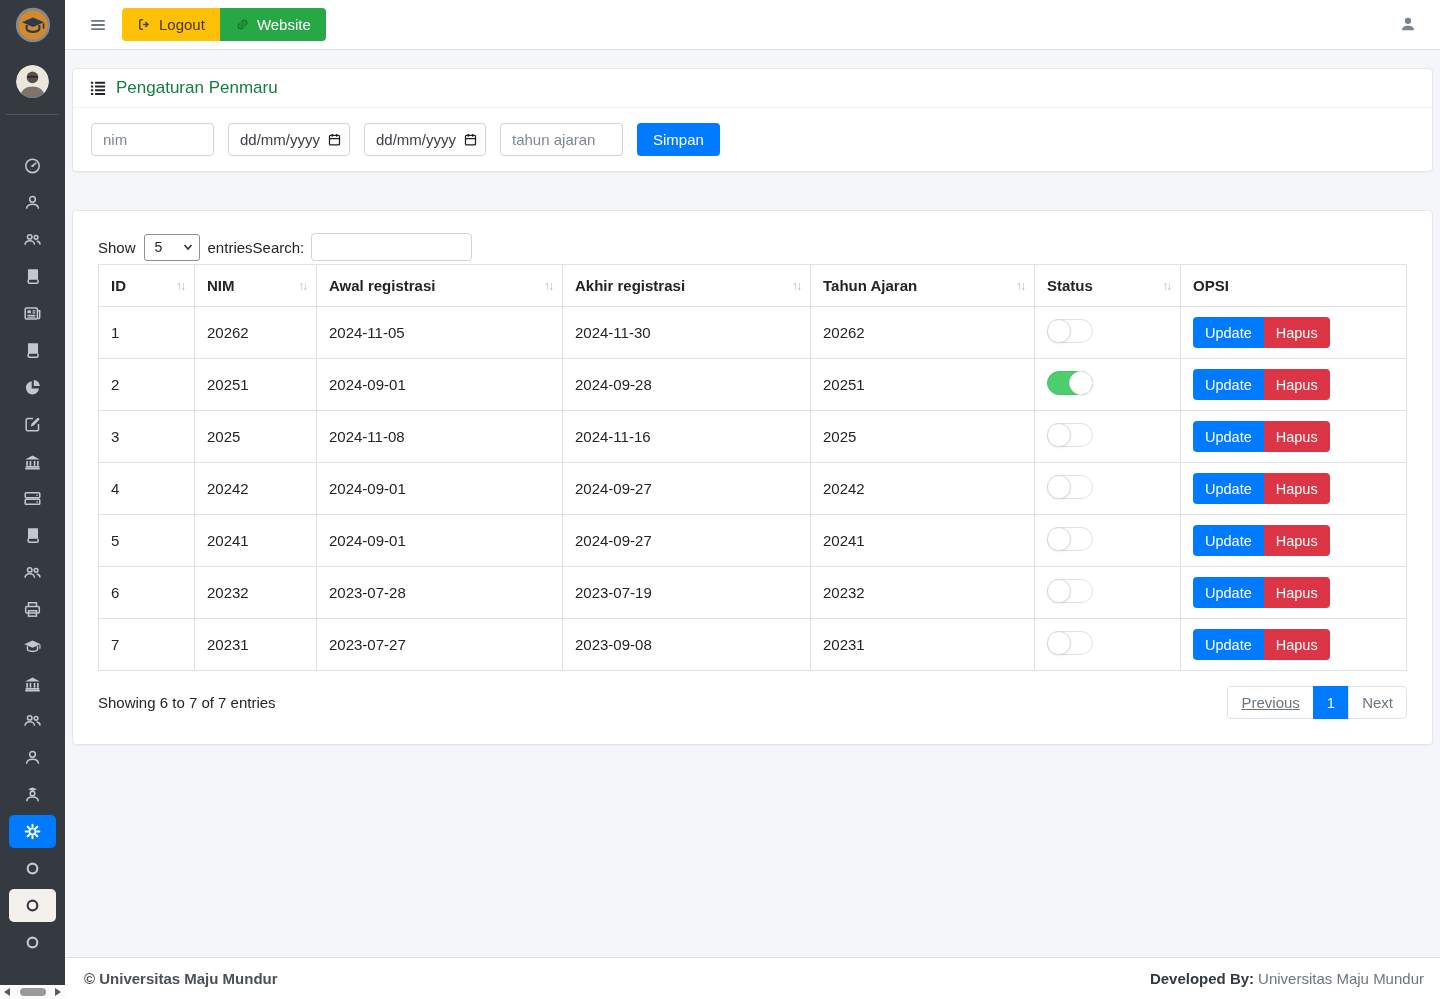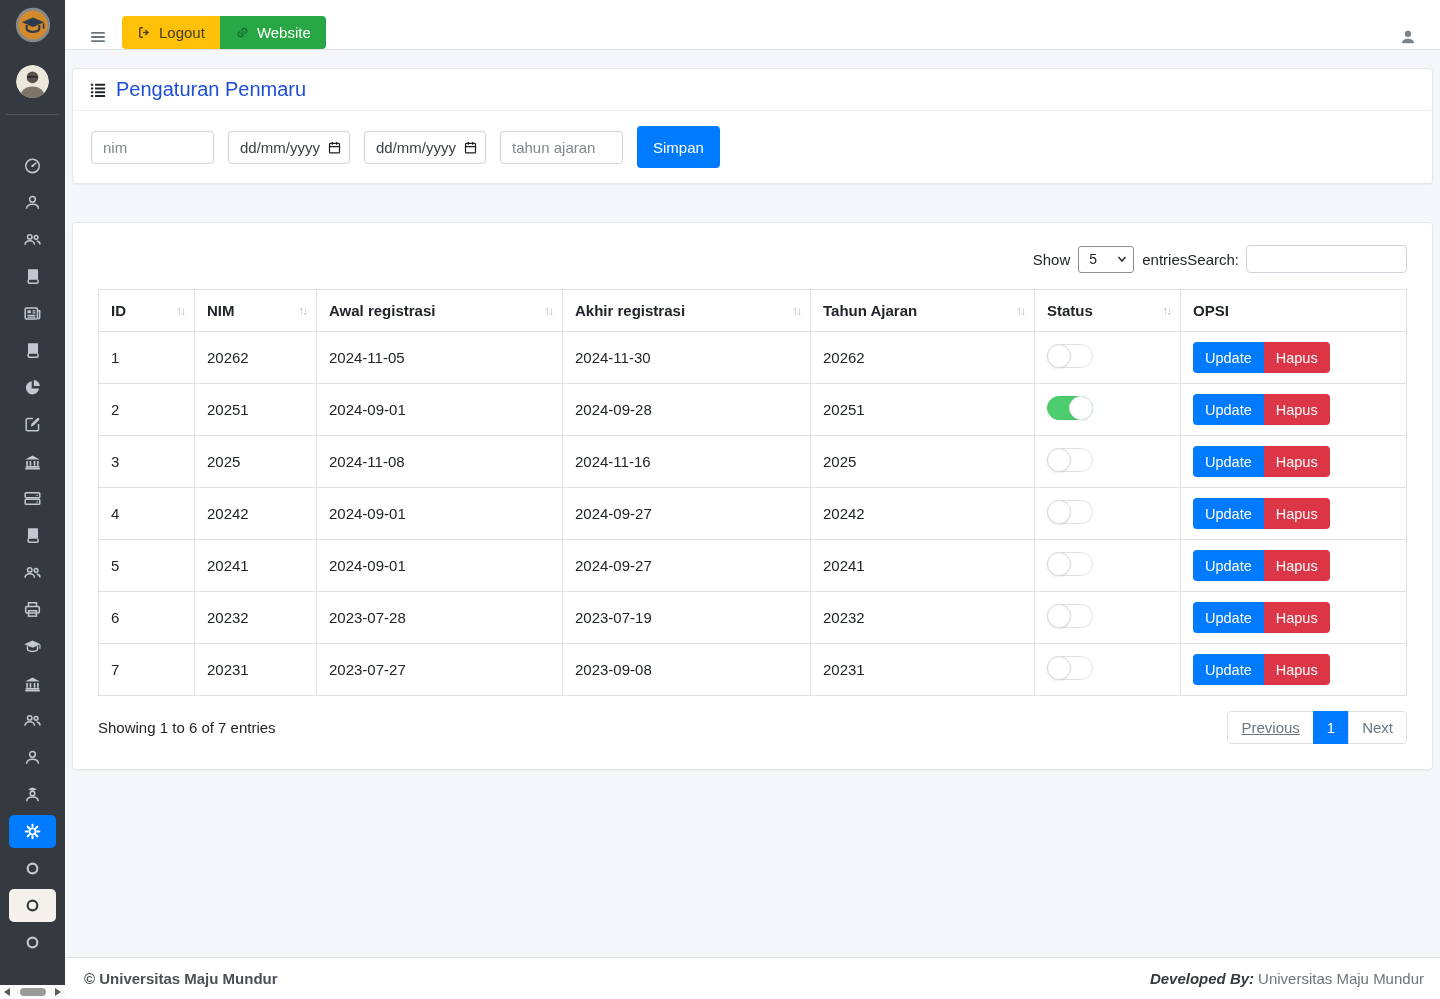--- a/index.html
+++ b/index.html
@@ -27,57 +27,57 @@
     background:#fbfbfb; display:flex; align-items:center; justify-content:space-between;
     padding:0 4px; z-index:40; }
   .hs-arrow-left { width:0; height:0; border-top:4px solid transparent; border-bottom:4px solid transparent;
     border-right:6px solid #5a5a5a; }
   .hs-arrow-right { width:0; height:0; border-top:4px solid transparent; border-bottom:4px solid transparent;
     border-left:6px solid #5a5a5a; }
   .hs-thumb { width:26px; height:8px; border-radius:4px; background:#9a9a9a; }
 
   
   .topnav { position:absolute; left:65px; top:0; right:0; height:50px; background:#fff;
-    border-bottom:1px solid #dee2e6; display:flex; align-items:flex-end; padding:0 20px 0 21px; z-index:20; }
+    border-bottom:1px solid #dee2e6; display:flex; align-items:center; padding:0 20px 0 21px; z-index:20; }
   .hamburger { width:24px; height:24px; display:flex; align-items:center; justify-content:center;
     cursor:pointer; margin-right:12px; }
   .hamburger svg { width:18px; height:18px; }
   .nav-btn { height:33px; display:inline-flex; align-items:center; gap:7px; padding:0 15px;
     font-size:15px; border:none; cursor:pointer; }
   .btn-logout { background:#ffc107; color:rgba(33,37,41,.85); border-radius:4px 0 0 4px; }
   .btn-website { background:#28a745; color:#fff; border-radius:0 4px 4px 0; }
   .nav-btn svg { width:15px; height:15px; }
   .nav-spacer { flex:1; }
   .nav-user { width:22px; height:22px; display:flex; cursor:pointer; }
   .nav-user svg { width:20px; height:20px; }
 
   
   .content { position:absolute; left:65px; top:50px; right:0; bottom:42px;
     background:#f4f6f9; padding:18px 7px 0; overflow:hidden; }
   .card { background:#fff; border:1px solid #e4e7ea; border-radius:4px;
     box-shadow:0 1px 1px rgba(0,0,0,.04); }
   .card-header { display:flex; align-items:center; gap:9px; padding:9px 16px;
     border-bottom:1px solid #edf0f2; }
   .card-header svg { width:18px; height:18px; }
-  .page-title { font-size:20px; color:#1d4ed8; }
+  .page-title { font-size:17px; color:#15803d; }
   .card-body { padding:15px 18px; display:flex; align-items:center; gap:14px; }
   .fld { height:33px; border:1px solid #ced4da; border-radius:4px; font-size:15px;
     padding:0 11px; color:#495057; font-family:"Liberation Sans",sans-serif; background:#fff; }
   .fld::placeholder { color:#808890; }
   .fld-nim { width:123px; }
   .fld-tahun { width:123px; }
   .datebox { width:122px; height:33px; border:1px solid #ced4da; border-radius:4px;
     display:flex; align-items:center; justify-content:space-between; padding:0 7px 0 11px;
     font-size:15px; color:#3c4248; background:#fff; cursor:text; overflow:hidden; white-space:nowrap; }
   .datebox svg { width:15px; height:15px; flex:none; margin-left:2px; }
-  .btn-primary { height:42px; padding:0 16px; background:#007bff; color:#fff; border:none;
+  .btn-primary { height:33px; padding:0 16px; background:#007bff; color:#fff; border:none;
     border-radius:4px; font-size:15px; cursor:pointer; }
 
   .card-table { margin-top:38px; padding:22px 25px 25px; }
-  .table-toolbar { display:flex; align-items:center; justify-content:flex-end; margin-bottom:16px; }
+  .table-toolbar { display:flex; align-items:center; justify-content:flex-start; margin-bottom:3px; }
   .show-group { display:flex; align-items:center; gap:8px; font-size:15px; color:#212529; }
   .length-select { width:56px; height:27px; border:1px solid #8f8f8f; border-radius:3px;
     background:#fff; display:inline-flex; align-items:center; justify-content:space-between;
     padding:0 6px 0 10px; font-size:14px; cursor:pointer; }
   .length-select svg { width:10px; height:10px; }
   .search-group { display:flex; align-items:center; gap:7px; font-size:15px; }
   .search-input { width:161px; height:28px; border:1px solid #ced4da; border-radius:4px;
     padding:0 8px; font-size:14px; }
 
   table.dt { width:100%; border-collapse:collapse; font-size:15px; }
@@ -109,21 +109,21 @@
   .page-link.first { border-radius:4px 0 0 4px; margin-left:0;text-decoration:underline; }
   .page-link.last { border-radius:0 4px 4px 0; }
   .page-link.active { background:#007bff; border-color:#007bff; color:#fff; }
 
   
   .footer { position:absolute; left:65px; right:0; bottom:0; height:42px; background:#fff;
     border-top:1px solid #dee2e6; display:flex; align-items:center;
     justify-content:space-between; padding:0 16px 0 19px; font-size:15px; z-index:20; }
   .foot-left { font-weight:bold; color:#4b5157; }
   .foot-right { color:#6c757d; }
-  .foot-right b { color:#343a40; margin-right:4px;font-style:italic; }
+  .foot-right b { color:#343a40; margin-right:4px; }
 </style>
 </head>
 <body>
 
 <div class="sidebar">
   <div class="brand">
     <svg viewBox="0 0 34 34">
       <circle cx="17" cy="17" r="15" fill="#d28a2c" stroke="#84898e" stroke-width="2.4"></circle>
       <path d="M6.5 14.5L17 10l10.5 4.5L17 19z" fill="#2c3b4c"></path>
       <path d="M11 17v3.6c0 1.6 2.7 2.9 6 2.9s6-1.3 6-2.9V17" fill="none" stroke="#2c3b4c" stroke-width="2"></path>
@@ -524,21 +524,21 @@
             <td><span class="toggle"><span class="knob"></span></span></td>
             <td><span class="btn-group">
                 <button class="btn-update">Update</button>
                 <button class="btn-hapus">Hapus</button>
               </span></td>
           </tr>
         </tbody>
     </table>
 
     <div class="table-footer">
-      <span class="dt-info">Showing 1 to 6 of 7 entries</span>
+      <span class="dt-info">Showing 6 to 7 of 7 entries</span>
       <span class="pagination">
         <span class="page-link first">Previous</span>
         <span class="page-link active">1</span>
         <span class="page-link last">Next</span>
       </span>
     </div>
   </div>
 </div>
 
 <div class="footer">

